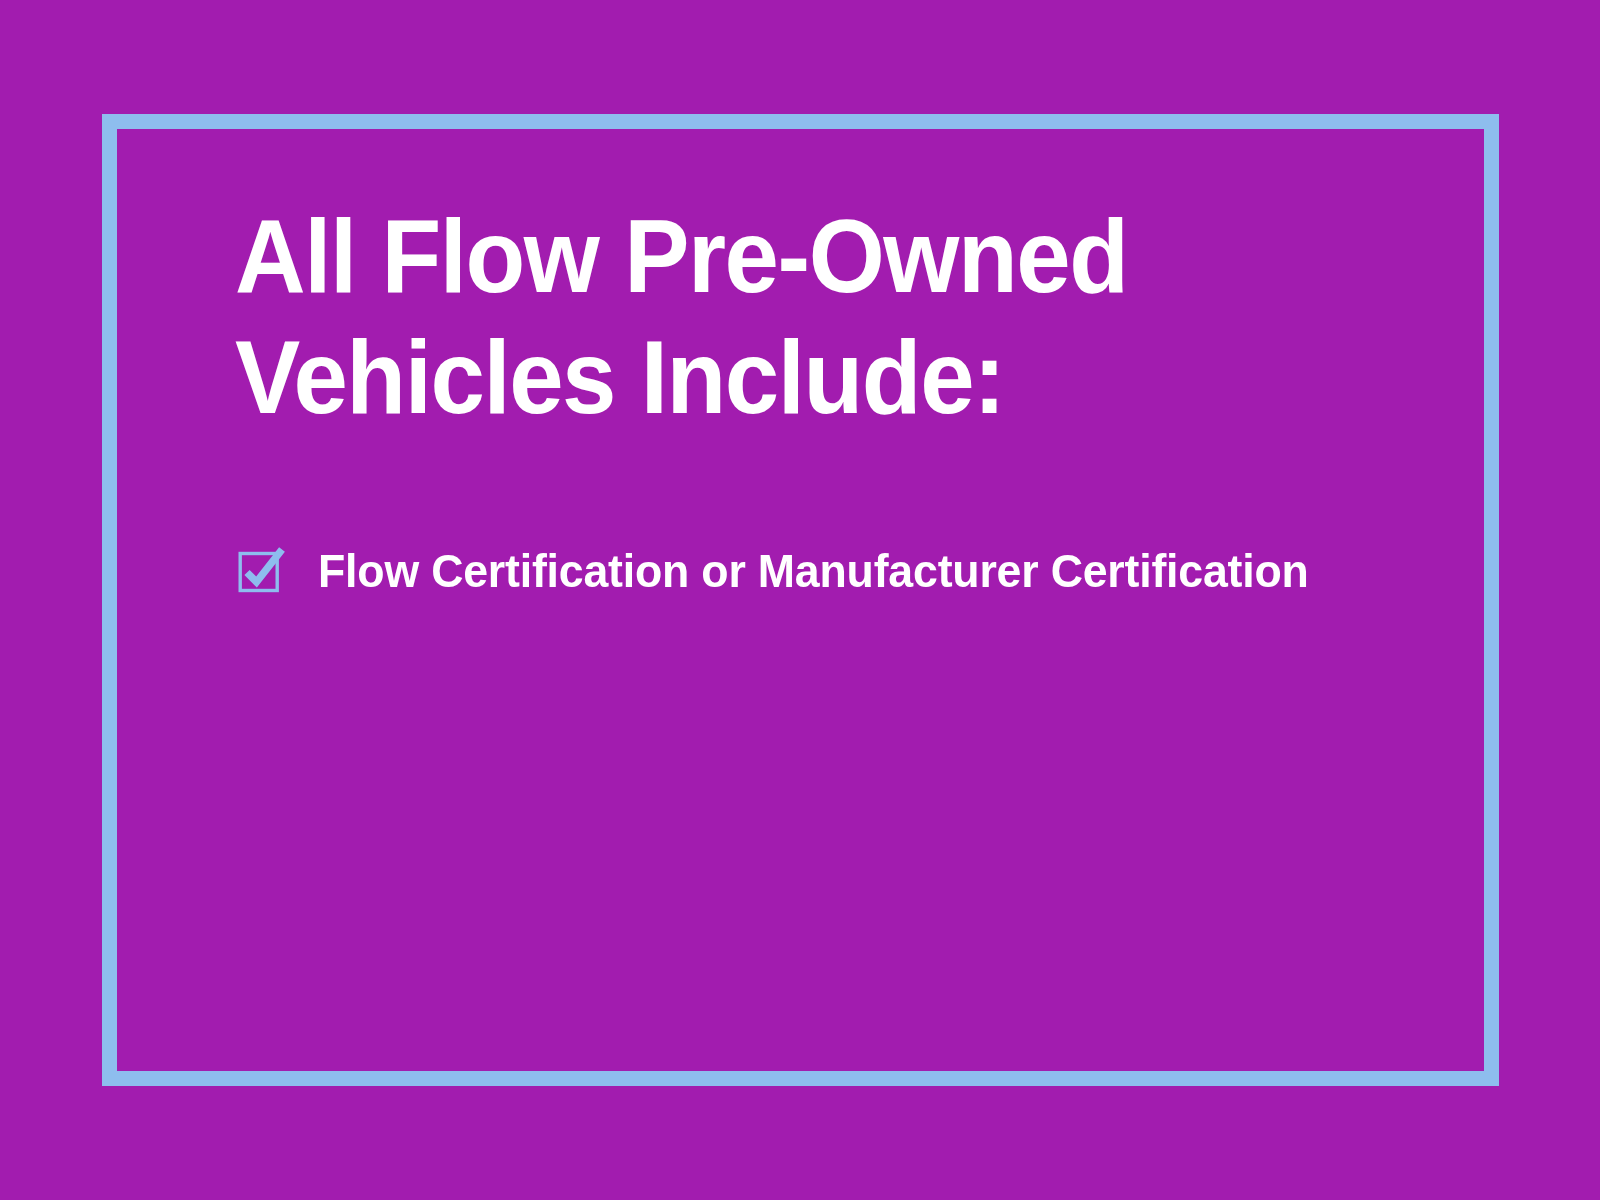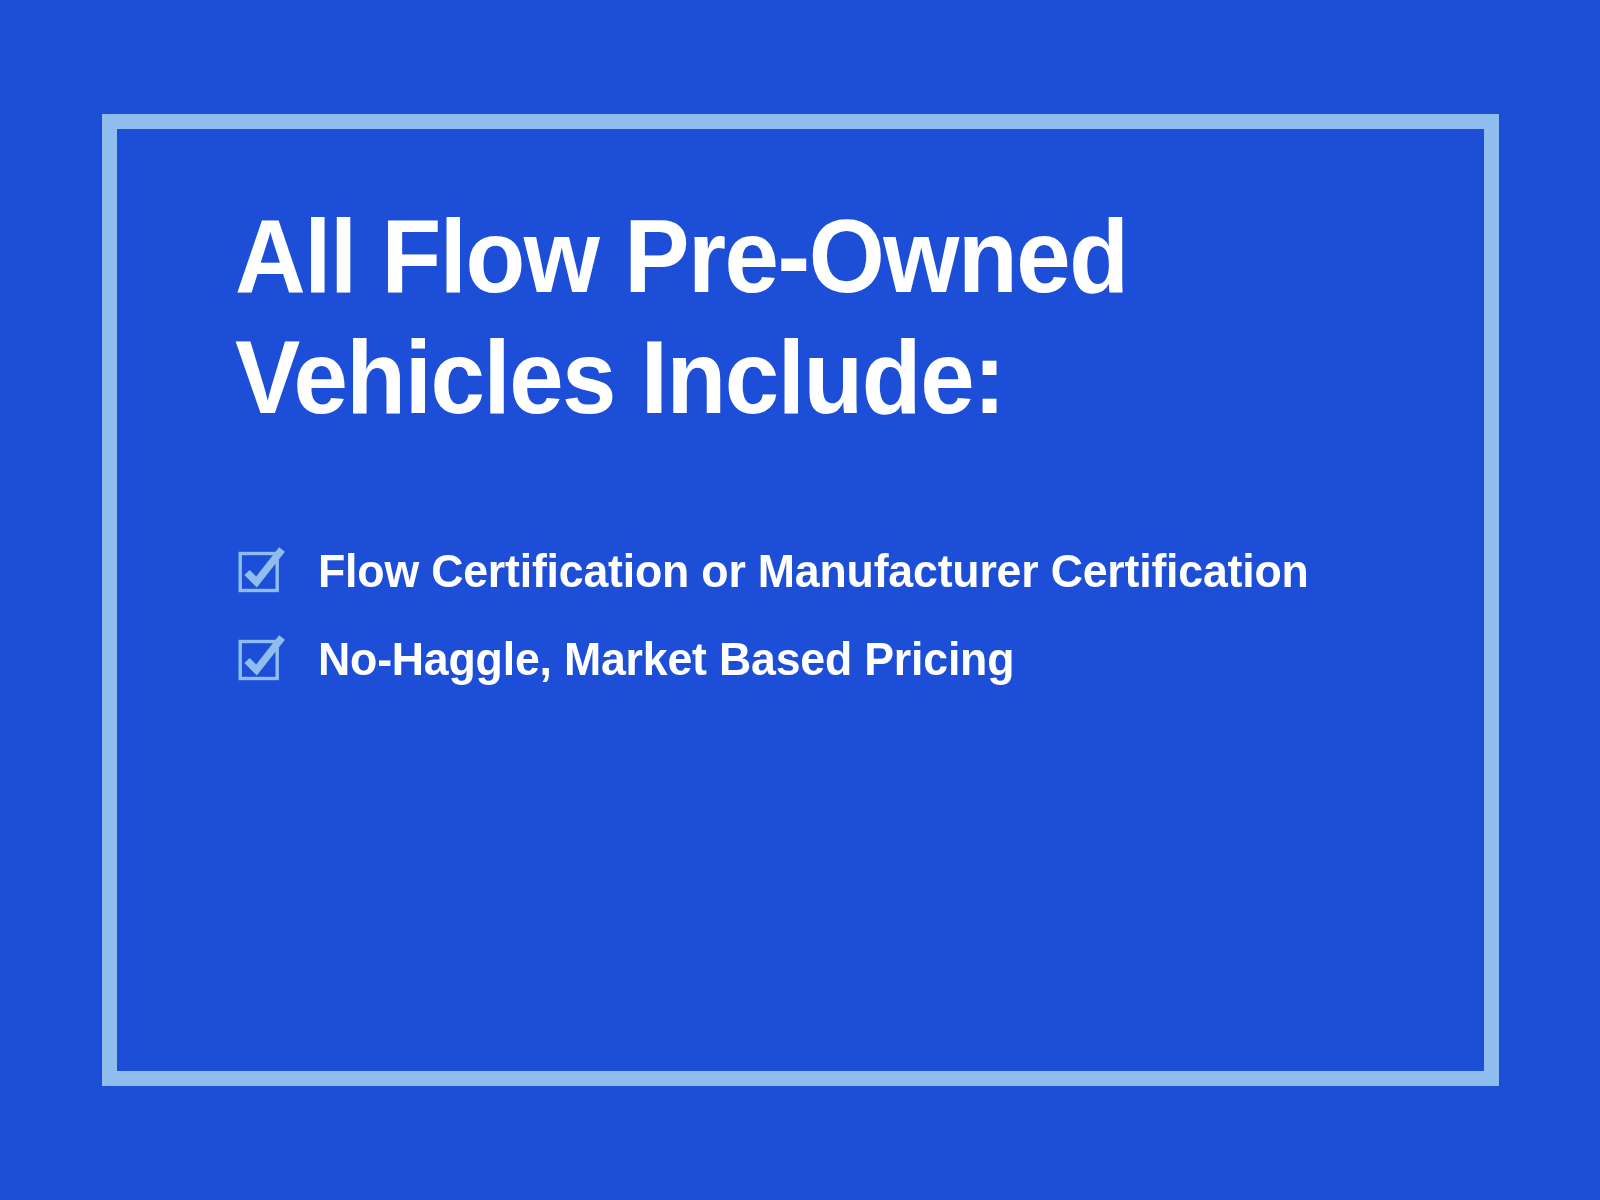--- a/index.html
+++ b/index.html
@@ -11,21 +11,21 @@
     width: 1600px;
     height: 1200px;
     overflow: hidden;
     font-family: "Liberation Sans", sans-serif;
   }
 
   #promo-card {
     position: relative;
     width: 1600px;
     height: 1200px;
-    background: #1d4ed8;
+    background: #a21caf;
     box-sizing: border-box;
     padding-left: 30px;
   }
 
   
   #frame {
     position: absolute;
     left: 102px;
     top: 114px;
     width: 1397px;
@@ -122,26 +122,17 @@
             <rect x="2.2" y="6.5" width="37" height="37" fill="none" stroke="#8EBDEE" stroke-width="3.4"></rect>
             <path d="M9 25.5 L18.5 35 L44 2.5" fill="none" stroke="#8EBDEE" stroke-width="7.4" stroke-linecap="butt" stroke-linejoin="miter"></path>
           </svg>
         </span>
         <span class="checklist-label">Flow Certification or Manufacturer Certification</span>
       </li>
 
 
 
 
-      <li class="checklist-item">
-        <span class="check-box-icon">
-          <svg viewBox="0 0 46 46" xmlns="http://www.w3.org/2000/svg" aria-hidden="true">
-            <rect x="2.2" y="6.5" width="37" height="37" fill="none" stroke="#8EBDEE" stroke-width="3.4"></rect>
-            <path d="M9 25.5 L18.5 35 L44 2.5" fill="none" stroke="#8EBDEE" stroke-width="7.4" stroke-linecap="butt" stroke-linejoin="miter"></path>
-          </svg>
-        </span>
-        <span class="checklist-label">No-Haggle, Market Based Pricing</span>
-      </li>
 
     </ul>
 
   </div>
 </div>
 
 </body></html>

